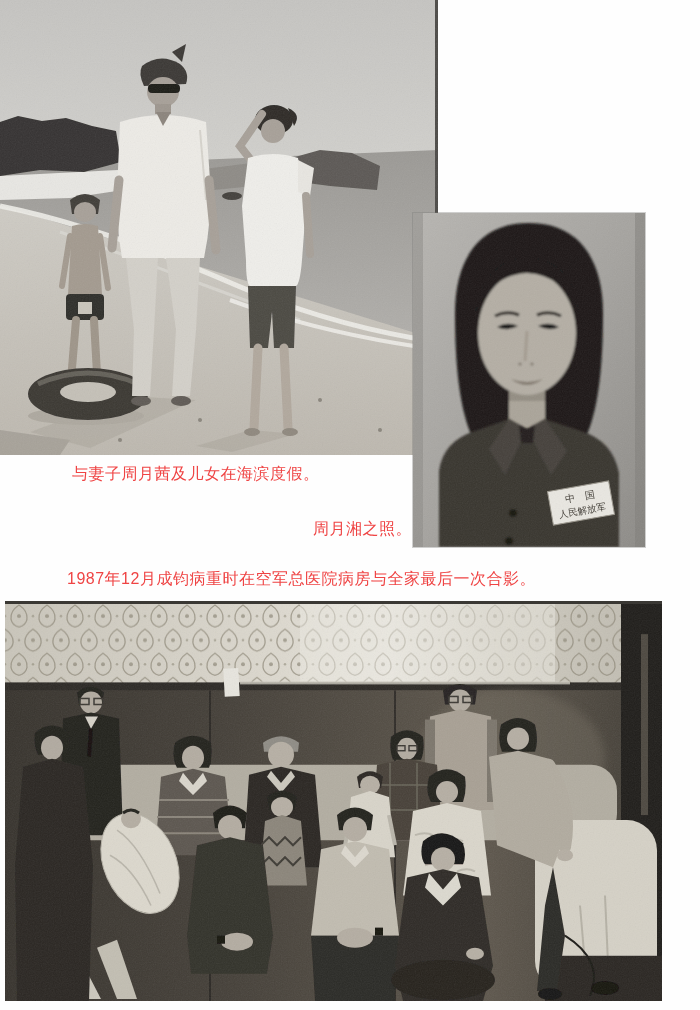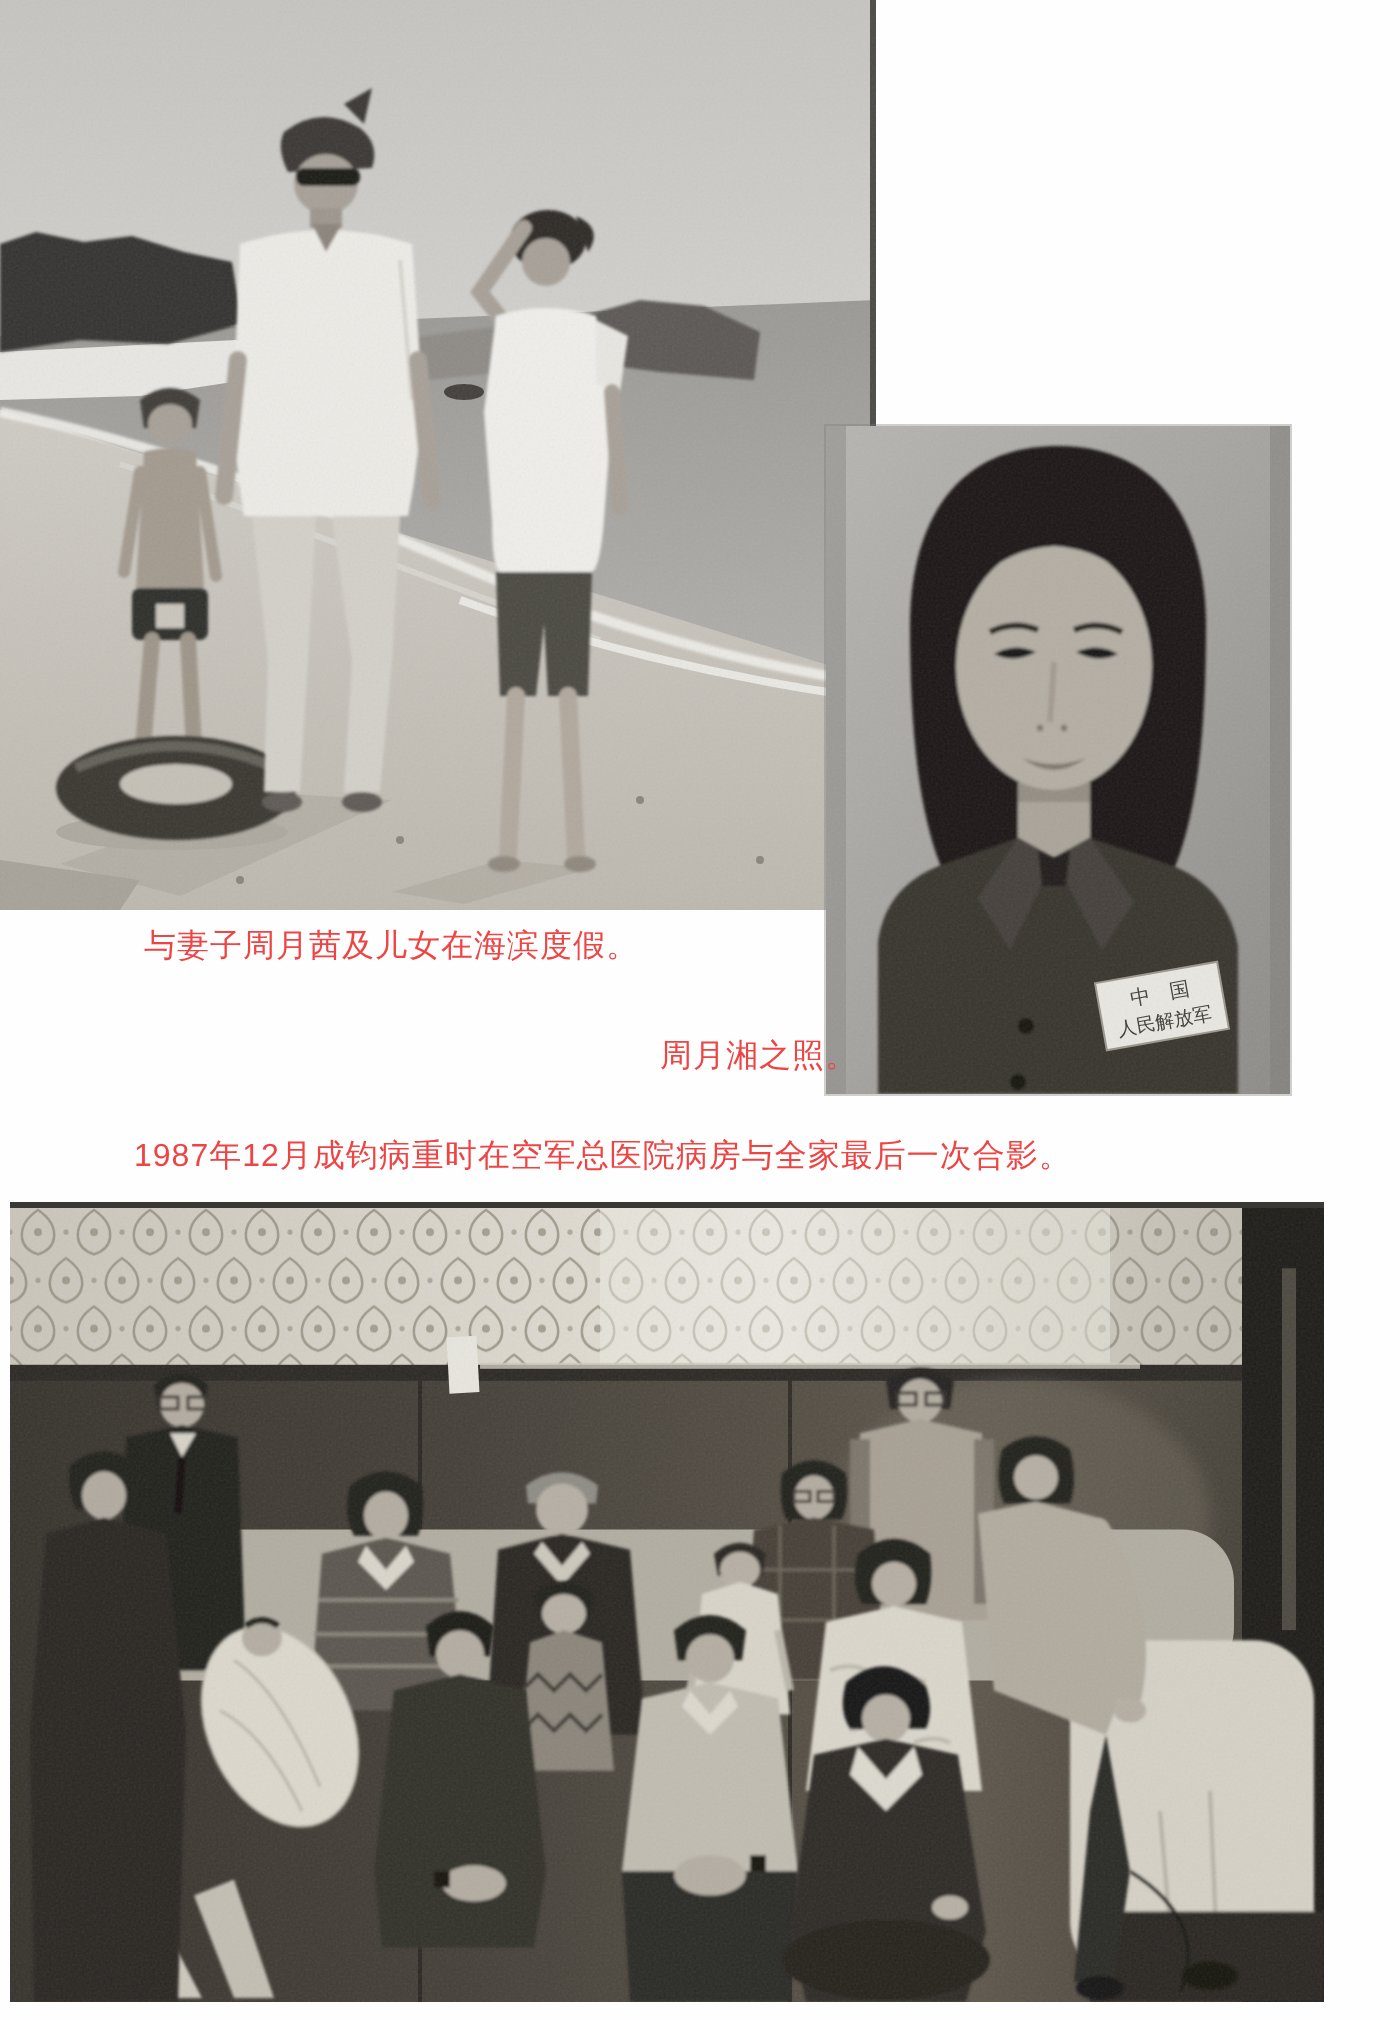--- a/index.html
+++ b/index.html
@@ -13,21 +13,21 @@
   figure{margin:0;padding:0;position:absolute;overflow:hidden;}
   figure svg{display:block;width:100%;height:100%;}
   .photo-beach{left:0;top:0;width:438px;height:455px;}
   .photo-portrait{left:413px;top:213px;width:232px;height:334px;box-shadow:0 0 0 1px rgba(120,120,118,.35);}
   .photo-group{left:5px;top:601px;width:657px;height:397px;border-top:3px solid #3a3834;}
   .caption{
     position:absolute;color:#ef4444;font-size:16px;line-height:20px;
     letter-spacing:.5px;white-space:nowrap;
   }
   .caption-beach{left:72px;top:464px;}
-  .caption-portrait{left:330px;top:519px;}
+  .caption-portrait{left:313px;top:519px;}
   .caption-group{left:67px;top:569px;text-align:right;}
 </style>
 </head>
 <body>
 
 <div class="page">
 
   <figure class="photo-beach">
     <svg viewBox="0 0 438 455" preserveAspectRatio="none">
       <defs>

